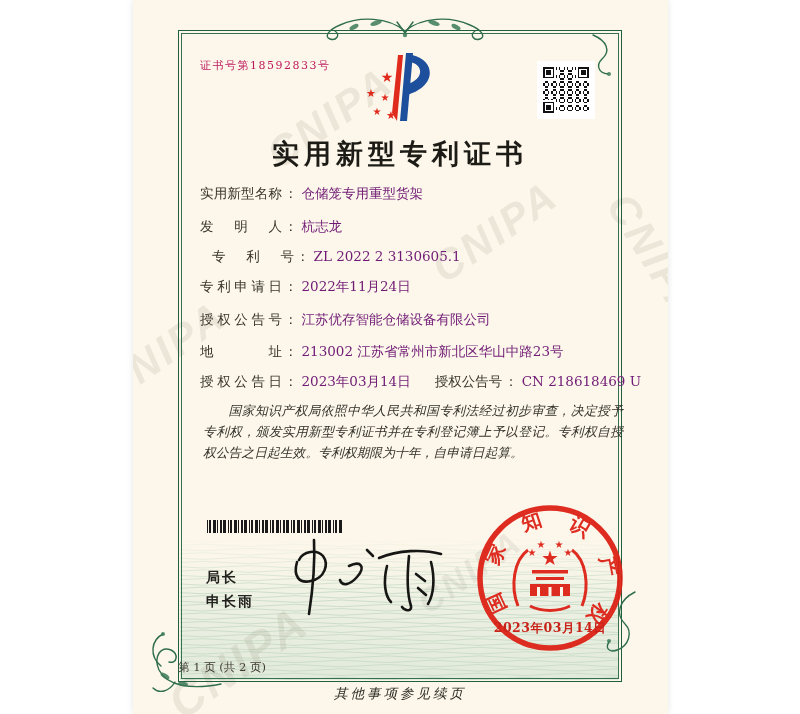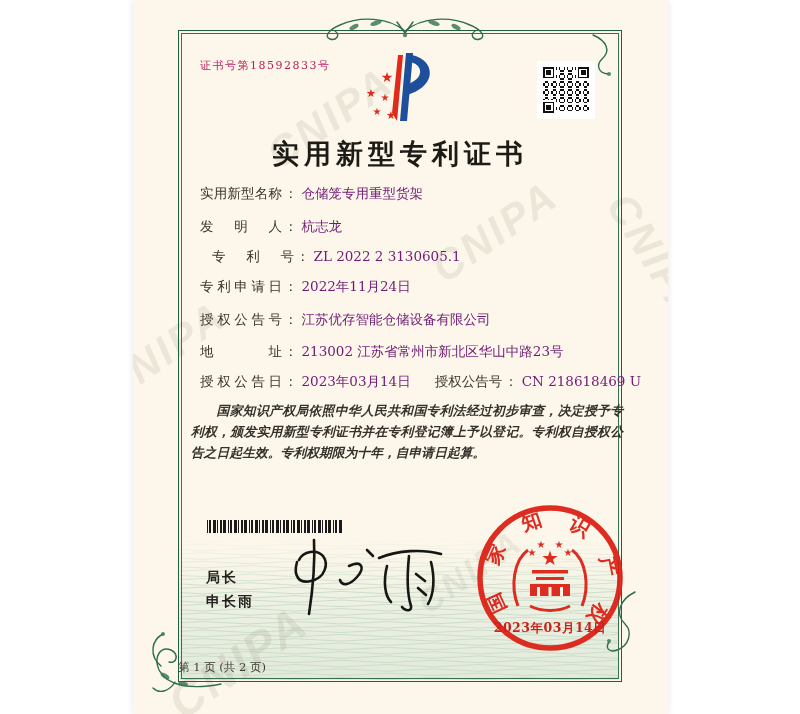--- a/index.html
+++ b/index.html
@@ -29,21 +29,21 @@
   .cert-number{position:absolute;left:67px;top:58px;font-size:11px;letter-spacing:1.5px;color:#be185d;}
   .title{position:absolute;left:45px;top:136px;width:444px;text-align:center;
          font-size:27px;font-weight:700;letter-spacing:5px;color:#1d1b16;}
   .frow{position:absolute;left:67px;width:430px;font-size:13.5px;color:#3a362c;white-space:nowrap;}
   .flabel{display:inline-block;width:82px;text-align:justify;text-align-last:justify;vertical-align:bottom;}
   .fcolon{margin:0 4px 0 2px;}
   .fvalue{color:#701a75;}
   .fpair2{margin-left:24px;margin-top:23px;}
   .paras{position:absolute;left:58px;top:401px;width:432px;font-size:12.8px;line-height:1.63;
          color:#33312a;font-style:italic;text-align:justify;}
-  .paras p{margin:0 0 4px 0;text-indent:2em;font-weight:bold;}
+  .paras p{margin:0 0 4px 12px;text-indent:2em;}
   .director-title{position:absolute;left:73px;top:569px;font-family:"Liberation Sans", sans-serif;
          font-size:14px;font-weight:600;letter-spacing:2px;color:#23221e;}
   .director-name{position:absolute;left:73px;top:593px;font-family:"Liberation Sans", sans-serif;
          font-size:14px;font-weight:700;letter-spacing:2px;color:#23221e;}
   .page-info{position:absolute;left:45px;top:660px;width:444px;text-align:left;
          font-size:11.5px;color:#3f3c33;}
   .footer-note{position:absolute;left:45px;top:685px;width:444px;text-align:center;
          font-size:13.5px;font-style:italic;letter-spacing:3px;color:#2e2c25;}
   
   .logo{position:absolute;left:229px;top:49px;width:68px;height:76px;}
@@ -481,15 +481,16 @@
         <path d="M112,108 C120,88 116,62 102,52" fill="none" stroke="#dd2015" stroke-width="3"></path>
         <path d="M60,108 C72,114 88,114 100,108" fill="none" stroke="#dd2015" stroke-width="3"></path>
         <rect x="67" y="89" width="3" height="9" fill="#fcf7ea"></rect>
         <rect x="78.5" y="89" width="3" height="9" fill="#fcf7ea"></rect>
         <rect x="90" y="89" width="3" height="9" fill="#fcf7ea"></rect>
       </g>
       <text x="80" y="134" font-size="12.5" font-weight="bold" text-anchor="middle" fill="#c8170e" letter-spacing="0.5">2023年03月14日</text>
     </svg>
 
     <div class="page-info">第 1 页 (共 2 页)</div>
+    <div class="footer-note">其他事项参见续页</div>
 
   </div>
 </div>
 
 </body></html>

